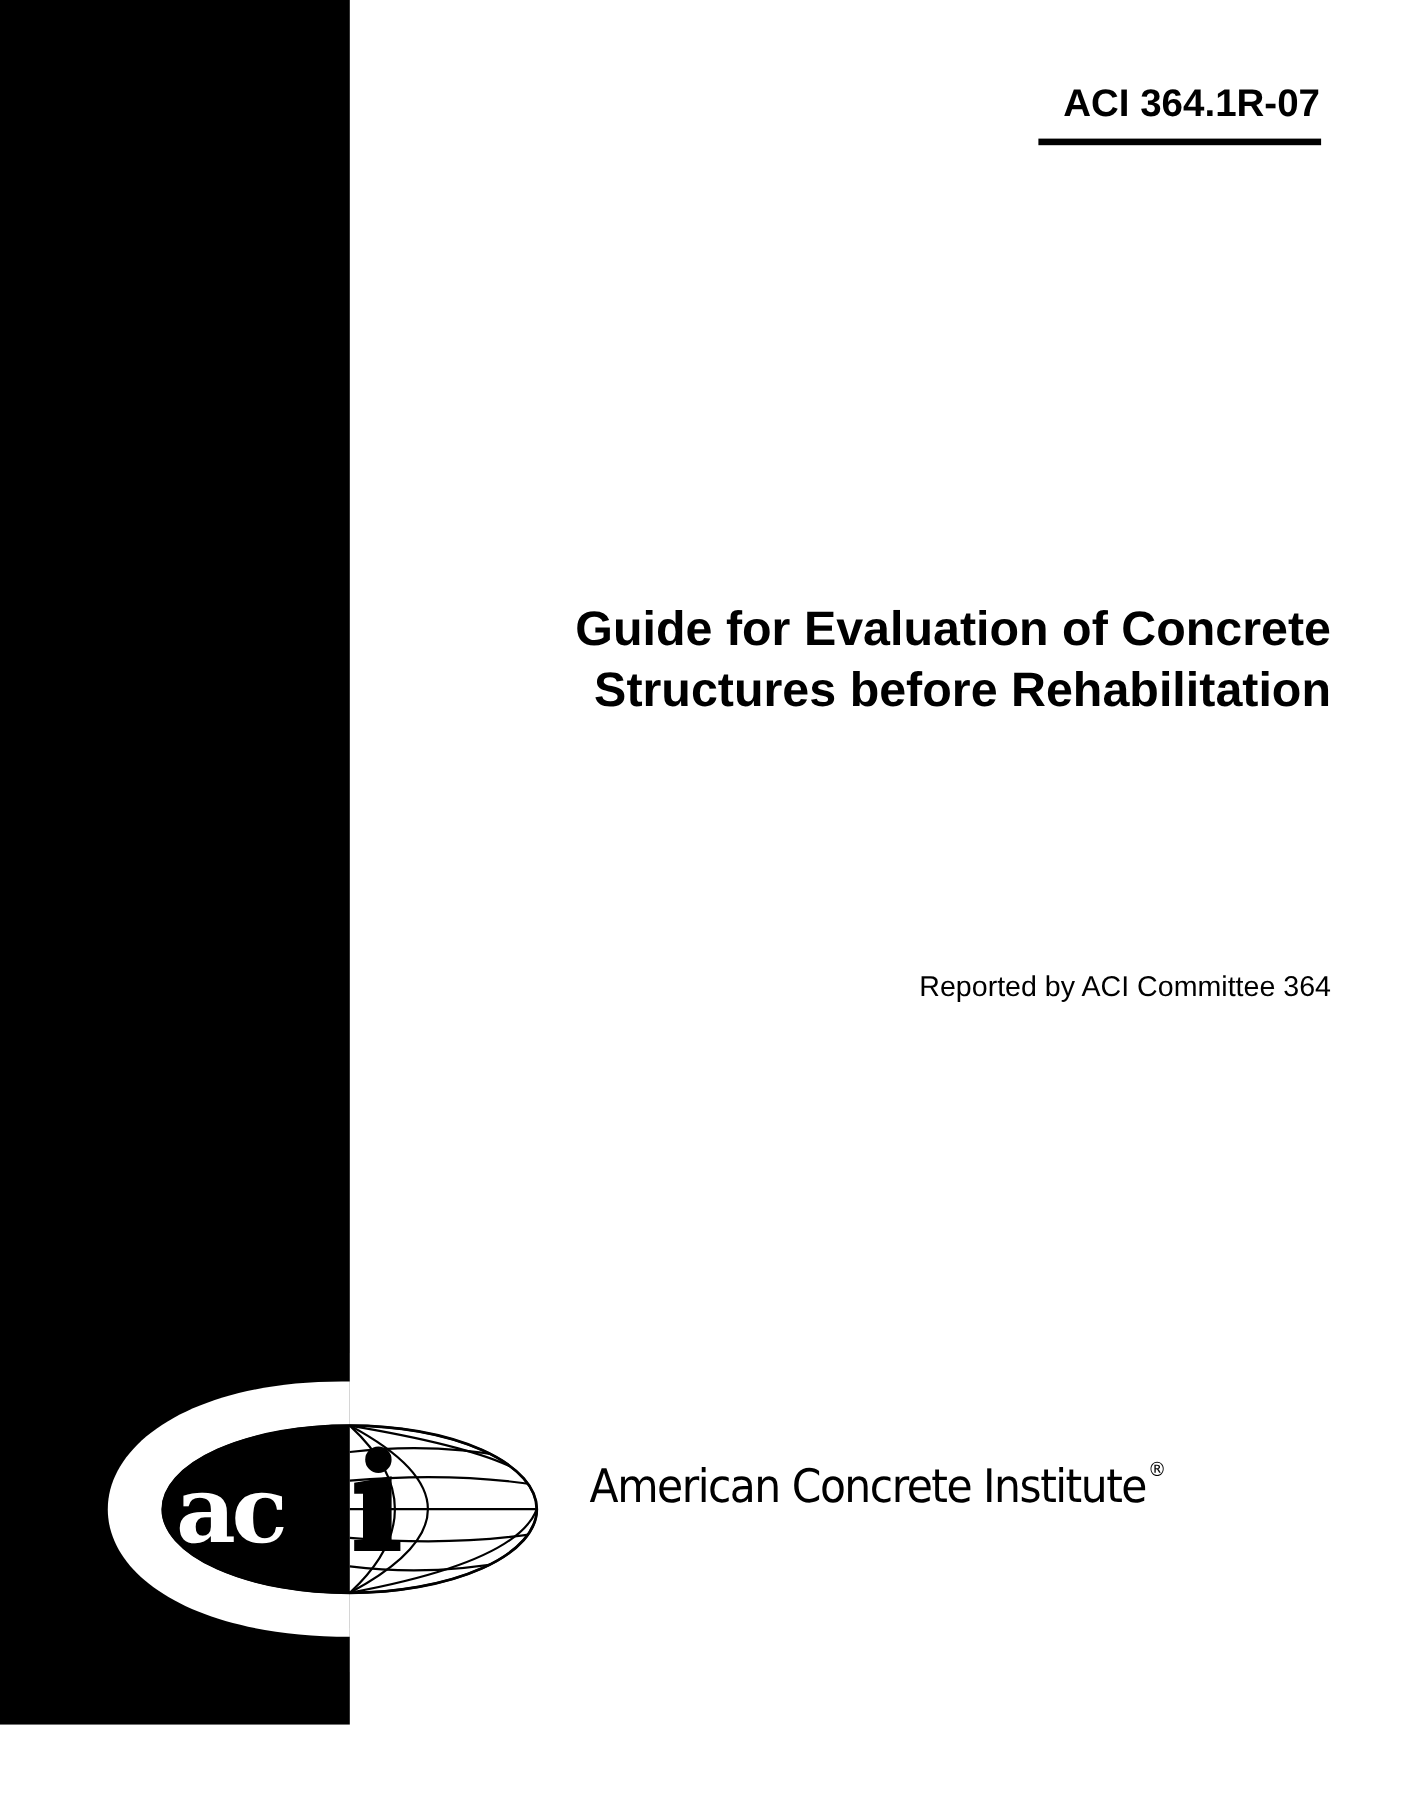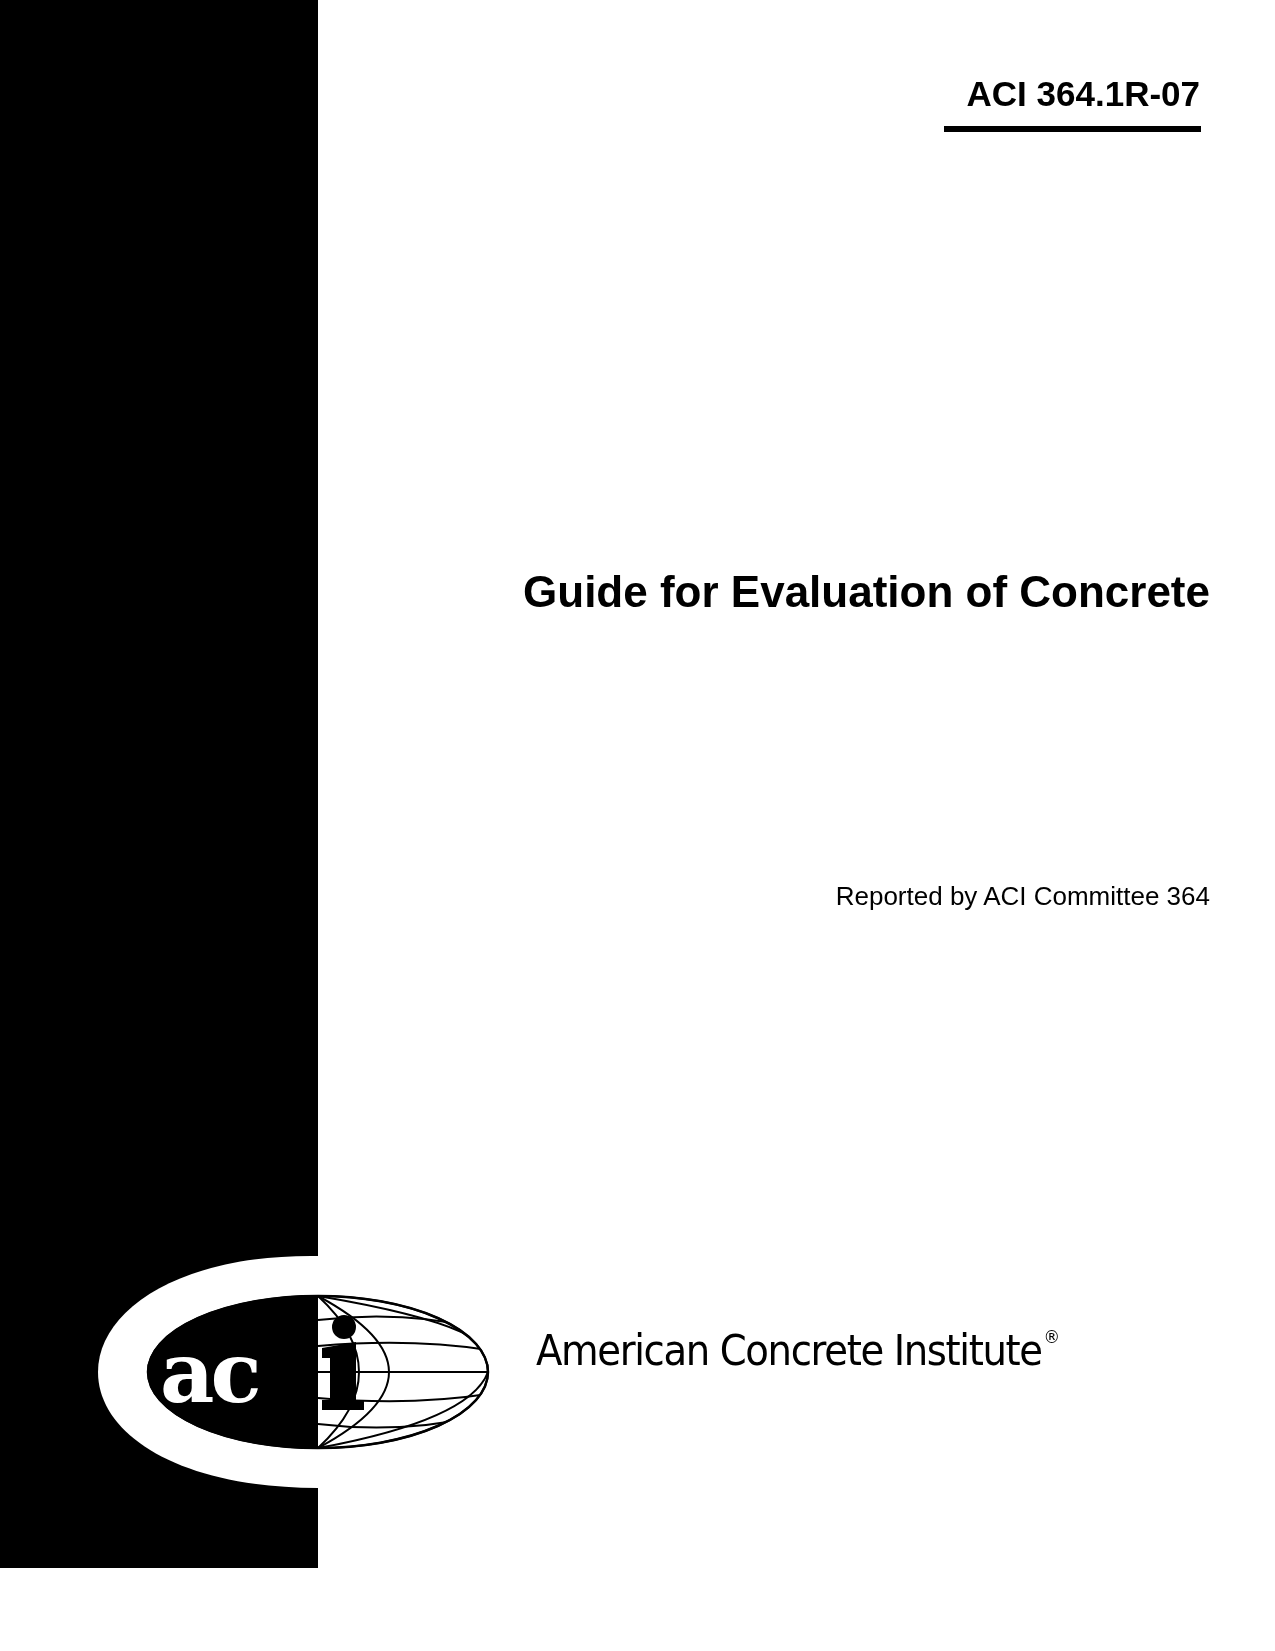--- a/index.html
+++ b/index.html
@@ -38,21 +38,21 @@
       position: absolute;
       left: 944px;
       top: 126px;
       width: 257px;
       height: 6px;
       background: #000;
     }
     .title {
       position: absolute;
       right: 65px;
-      top: 564px;
+      top: 544px;
       text-align: right;
       font-weight: bold;
       font-size: 44px;
       line-height: 56px;
       white-space: nowrap;
     }
     .title div { display: block; }
     .reported {
       position: absolute;
       right: 65px;
@@ -94,20 +94,21 @@
 
 <div class="page">
 
   <div class="band"></div>
 
   <div class="doc-number">ACI 364.1R-07</div>
   <div class="doc-rule"></div>
 
   <div class="title">
     <div>Guide for Evaluation of Concrete</div>
+    <div>Structures before Rehabilitation</div>
   </div>
 
   <div class="reported">Reported by ACI Committee 364</div>
 
   <svg class="logo" viewBox="0 0 520 290" xmlns="http://www.w3.org/2000/svg">
 
     <rect x="0" y="0" width="318" height="290" fill="#000"></rect>
 
     <path d="M 318 26 C 180 24, 98 80, 98 142 C 98 205, 180 258, 318 258 L 318 26 Z" fill="#fff"></path>
 

